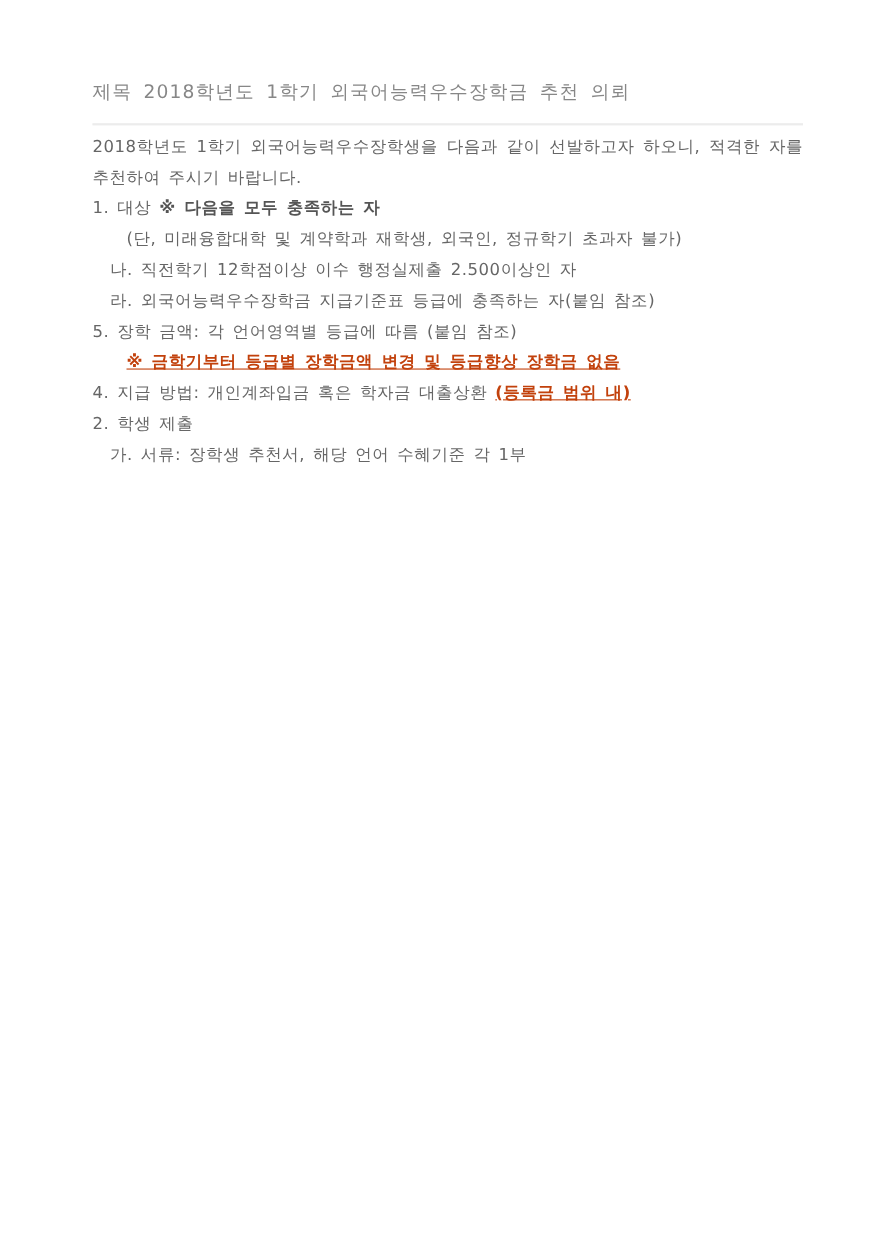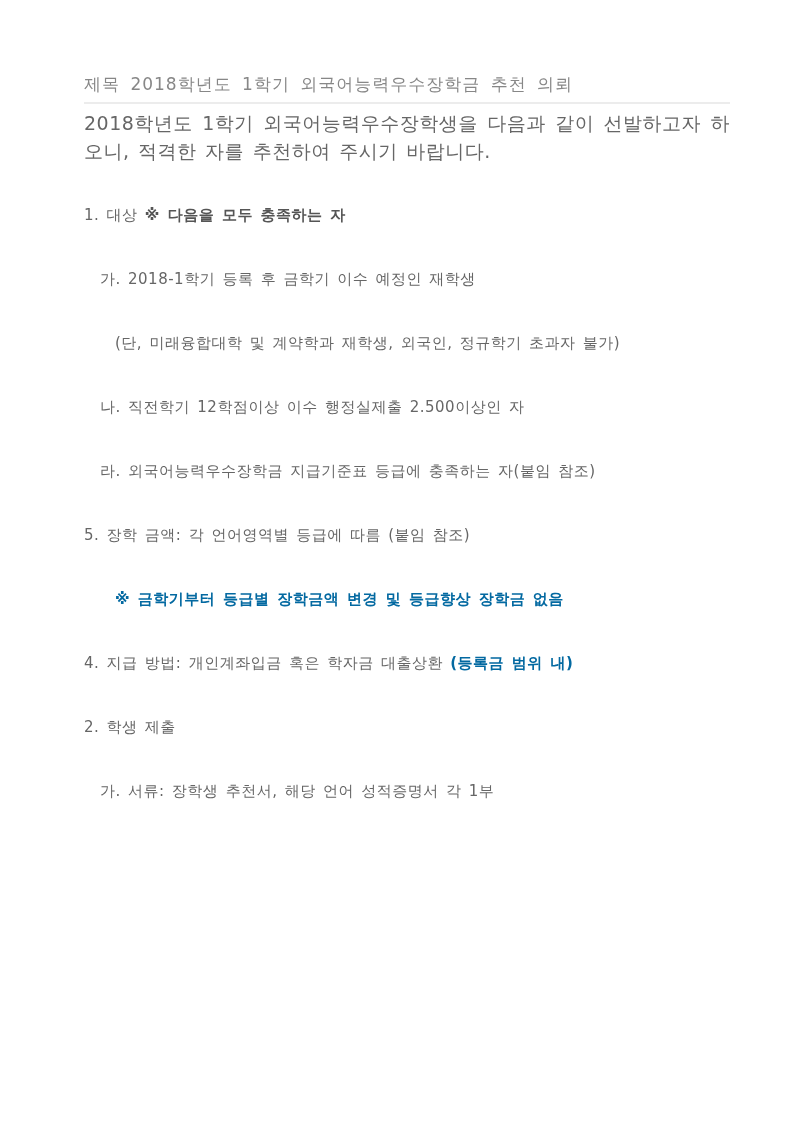--- a/index.html
+++ b/index.html
@@ -22,80 +22,79 @@
     left: 84px;
     top: 72px;
     width: 646px;
   }
   .doc-title {
     font-size: 17px;
     color: #878787;
     letter-spacing: 1px;
     word-spacing: 4px;
     line-height: 24px;
-    padding-bottom: 6px;
+    padding-bottom: 16px;
     border-bottom: 2px solid #ececec;
     white-space: pre-wrap;
   }
   .intro {
-    font-size: 19px;
+    font-size: 15px;
     color: #666666;
     line-height: 28px;
     letter-spacing: 0.5px;
     word-spacing: 2px;
     text-align: justify;
     margin-top: 5px;
   }
   .doc-line {
     font-size: 15px;
     color: #666666;
     line-height: 28px;
     letter-spacing: 0.5px;
     word-spacing: 2px;
     white-space: pre-wrap;
-    margin-top: 36px;
   }
   .ind-1 { padding-left: 16px; }
   .ind-2 { padding-left: 31px; }
   .seg-bold {
     font-weight: bold;
     color: #555555;
   }
   .seg-redbold {
     font-weight: bold;
-    color: #0369a1;
+    color: #c2410c;
+    text-decoration: underline;
   }
 </style>
 </head>
 <body>
 
 <div class="page">
   <div class="content">
 
     <div class="doc-title">제목 2018학년도 1학기 외국어능력우수장학금 추천 의뢰</div>
 
     <div class="intro">2018학년도 1학기 외국어능력우수장학생을 다음과 같이 선발하고자 하오니, 적격한 자를 추천하여 주시기 바랍니다.</div>
 
     <div class="doc-line"><span>1. 대상 </span><span class="seg-bold">※ 다음을 모두 충족하는 자</span></div>
 
-    <div class="doc-line ind-1"><span>가. 2018-1학기 등록 후 금학기 이수 예정인 재학생</span></div>
 
     <div class="doc-line ind-2"><span>(단, 미래융합대학 및 계약학과 재학생, 외국인, 정규학기 초과자 불가)</span></div>
 
     <div class="doc-line ind-1"><span>나. 직전학기 12학점이상 이수 행정실제출 2.500이상인 자</span></div>
 
 
     <div class="doc-line ind-1"><span>라. 외국어능력우수장학금 지급기준표 등급에 충족하는 자(붙임 참조)</span></div>
 
 
     <div class="doc-line"><span>5. 장학 금액: 각 언어영역별 등급에 따름 (붙임 참조)</span></div>
 
     <div class="doc-line ind-2"><span class="seg-redbold">※ 금학기부터 등급별 장학금액 변경 및 등급향상 장학금 없음</span></div>
 
     <div class="doc-line"><span>4. 지급 방법: 개인계좌입금 혹은 학자금 대출상환 </span><span class="seg-redbold">(등록금 범위 내)</span></div>
 
     <div class="doc-line"><span>2. 학생 제출</span></div>
 
-    <div class="doc-line ind-1"><span>가. 서류: 장학생 추천서, 해당 언어 성적증명서 각 1부</span></div>
+    <div class="doc-line ind-1"><span>가. 서류: 장학생 추천서, 해당 언어 수혜기준 각 1부</span></div>
 
 
   </div>
 </div>
 
 </body></html>

